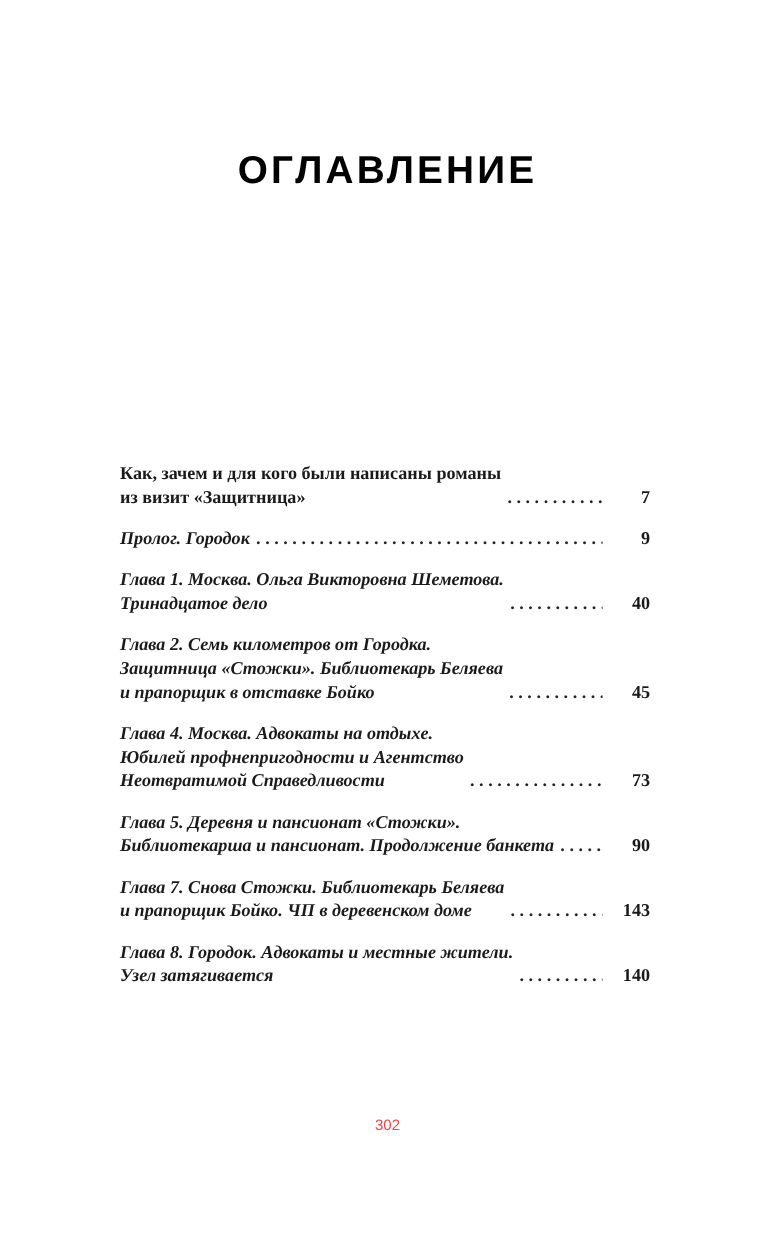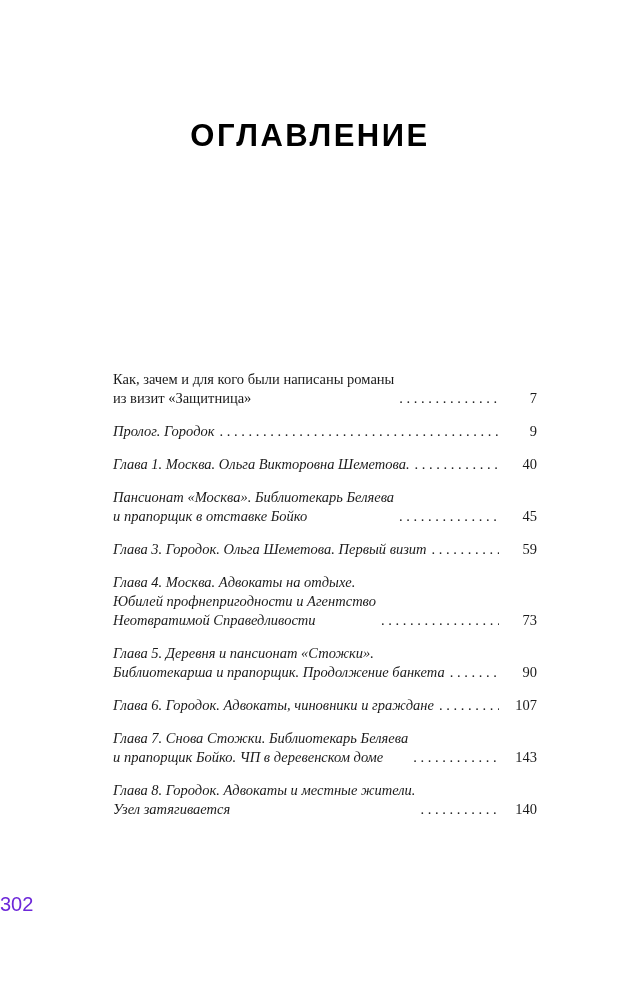--- a/index.html
+++ b/index.html
@@ -29,22 +29,23 @@
     text-align: center;
     font-family: "Liberation Sans", sans-serif;
     font-weight: bold;
     font-size: 31px;
     letter-spacing: 2.5px;
     color: #000;
   }
   .toc-list {
     position: absolute;
     top: 370px;
-    left: 113px;
+    left: 96px;
     width: 424px;
+    font-weight: bold;
   }
   .entry {
     display: flex;
     align-items: flex-end;
     margin-bottom: 14px;
     font-size: 14.5px;
     line-height: 19px;
   }
   .entry .labels {
     flex: 0 1 auto;
@@ -80,24 +81,24 @@
     white-space: nowrap;
   }
   .italic {
     font-style: italic;
   }
   .folio {
     position: absolute;
     top: 893px;
     left: 0;
     width: 620px;
-    text-align: left;
+    text-align: center;
     font-family: "Liberation Sans", sans-serif;
-    font-size: 20px;
-    color: #6d28d9;
+    font-size: 12px;
+    color: #ef4444;
   }
 </style>
 </head>
 <body>
 
 <div class="page">
 
   <div class="toc-title">ОГЛАВЛЕНИЕ</div>
 
   <div class="toc-list">
@@ -112,62 +113,50 @@
       <div class="entry">
         <div class="labels">
           <span class="lbl italic">Пролог. Городок</span>
         </div>
         <div class="line"></div>
         <div class="page-num">9</div>
       </div>
       <div class="entry">
         <div class="labels">
           <span class="lbl italic">Глава 1. Москва. Ольга Викторовна Шеметова.</span>
+          <span class="lbl italic">Тринадцатое дело</span>
         </div>
         <div class="line"></div>
         <div class="page-num">40</div>
       </div>
       <div class="entry">
         <div class="labels">
-          <span class="lbl italic">Пансионат «Москва». Библиотекарь Беляева</span>
+          <span class="lbl italic">Глава 2. Семь километров от Городка.</span>
+          <span class="lbl italic">Защитница «Стожки». Библиотекарь Беляева</span>
           <span class="lbl italic">и прапорщик в отставке Бойко</span>
         </div>
         <div class="line"></div>
         <div class="page-num">45</div>
-      </div>
-      <div class="entry">
-        <div class="labels">
-          <span class="lbl italic">Глава 3. Городок. Ольга Шеметова. Первый визит</span>
-        </div>
-        <div class="line"></div>
-        <div class="page-num">59</div>
       </div>
       <div class="entry">
         <div class="labels">
           <span class="lbl italic">Глава 4. Москва. Адвокаты на отдыхе.</span>
           <span class="lbl italic">Юбилей профнепригодности и Агентство</span>
           <span class="lbl italic">Неотвратимой Справедливости</span>
         </div>
         <div class="line"></div>
         <div class="page-num">73</div>
       </div>
       <div class="entry">
         <div class="labels">
           <span class="lbl italic">Глава 5. Деревня и пансионат «Стожки».</span>
-          <span class="lbl italic">Библиотекарша и прапорщик. Продолжение банкета</span>
+          <span class="lbl italic">Библиотекарша и пансионат. Продолжение банкета</span>
         </div>
         <div class="line"></div>
         <div class="page-num">90</div>
-      </div>
-      <div class="entry">
-        <div class="labels">
-          <span class="lbl italic">Глава 6. Городок. Адвокаты, чиновники и граждане</span>
-        </div>
-        <div class="line"></div>
-        <div class="page-num">107</div>
       </div>
       <div class="entry">
         <div class="labels">
           <span class="lbl italic">Глава 7. Снова Стожки. Библиотекарь Беляева</span>
           <span class="lbl italic">и прапорщик Бойко. ЧП в деревенском доме</span>
         </div>
         <div class="line"></div>
         <div class="page-num">143</div>
       </div>
       <div class="entry">

